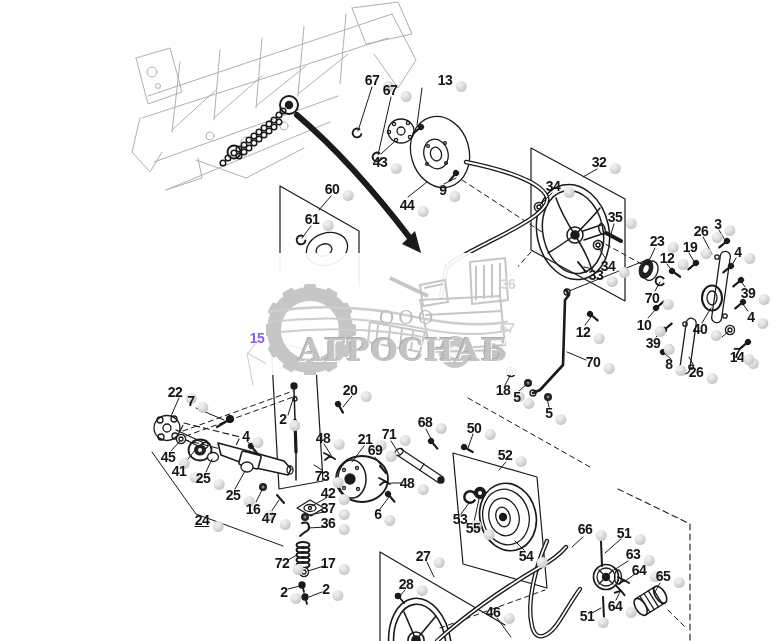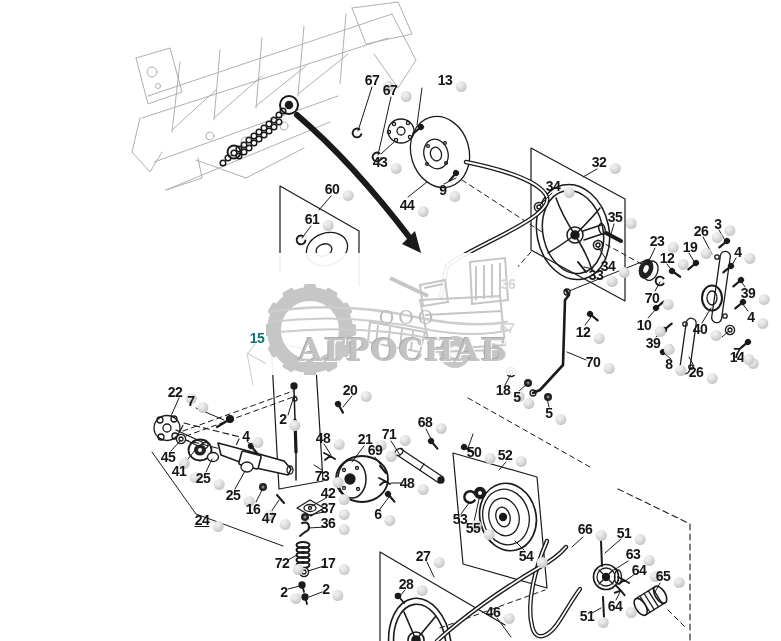--- a/index.html
+++ b/index.html
@@ -13,21 +13,21 @@
   #watermark .wm-name{position:absolute;left:137px;top:97px;transform:translate(-50%,-50%);
       font-family:"DejaVu Serif",serif;font-weight:bold;font-size:31px;letter-spacing:1px;
       color:#c3c3c3;text-shadow:1px 1px 0 #ffffff,-1px -1px 0 #ababab;white-space:nowrap;}
   #callout-layer{position:absolute;left:0;top:0;width:781px;height:641px;z-index:4;pointer-events:none;}
   .callout{position:absolute;transform:translate(-50%,-50%);font-weight:bold;font-size:14px;
            color:#161616;letter-spacing:-0.5px;white-space:nowrap;}
   .callout::after{content:'';position:absolute;left:100%;margin-left:3px;top:9px;width:11px;height:11px;
            border-radius:50%;background:radial-gradient(circle at 35% 30%,#ececec 20%,#c9c9c9 70%);}
   .callout.faint{color:#d6d6d6;}
   .callout.faint::after{display:none;}
-  .callout.mid{color:#0f766e;}
+  .callout.mid{color:#8b5cf6;}
   .callout.mid::after{display:none;}
 </style>
 </head>
 <body>
 
 <div id="stage">
 
   <svg id="artwork" width="781" height="641" viewBox="0 0 781 641" xmlns="http://www.w3.org/2000/svg">
     <defs>
       <g id="g-bolt">
@@ -441,21 +441,21 @@
       <div class="callout" style="left: 282px; top: 563px;">72</div>
       <div class="callout" style="left: 328px; top: 563px;">17</div>
       <div class="callout" style="left: 284px; top: 592px;">2</div>
       <div class="callout" style="left: 326px; top: 589px;">2</div>
       <div class="callout" style="left: 365px; top: 439px;">21</div>
       <div class="callout" style="left: 375px; top: 450px;">69</div>
       <div class="callout" style="left: 389px; top: 434px;">71</div>
       <div class="callout" style="left: 425px; top: 422px;">68</div>
       <div class="callout" style="left: 407px; top: 483px;">48</div>
       <div class="callout" style="left: 378px; top: 514px;">6</div>
-      <div class="callout" style="left: 474px; top: 428px; margin-top: 24px;">50</div>
+      <div class="callout" style="left: 474px; top: 428px;">50</div>
       <div class="callout" style="left: 505px; top: 455px;">52</div>
       <div class="callout" style="left: 460px; top: 519px;">53</div>
       <div class="callout" style="left: 473px; top: 528px;">55</div>
       <div class="callout" style="left: 526px; top: 556px;">54</div>
       <div class="callout" style="left: 585px; top: 529px;">66</div>
       <div class="callout" style="left: 624px; top: 533px;">51</div>
       <div class="callout" style="left: 633px; top: 554px;">63</div>
       <div class="callout" style="left: 639px; top: 570px;">64</div>
       <div class="callout" style="left: 663px; top: 576px;">65</div>
       <div class="callout" style="left: 615px; top: 606px;">64</div>

